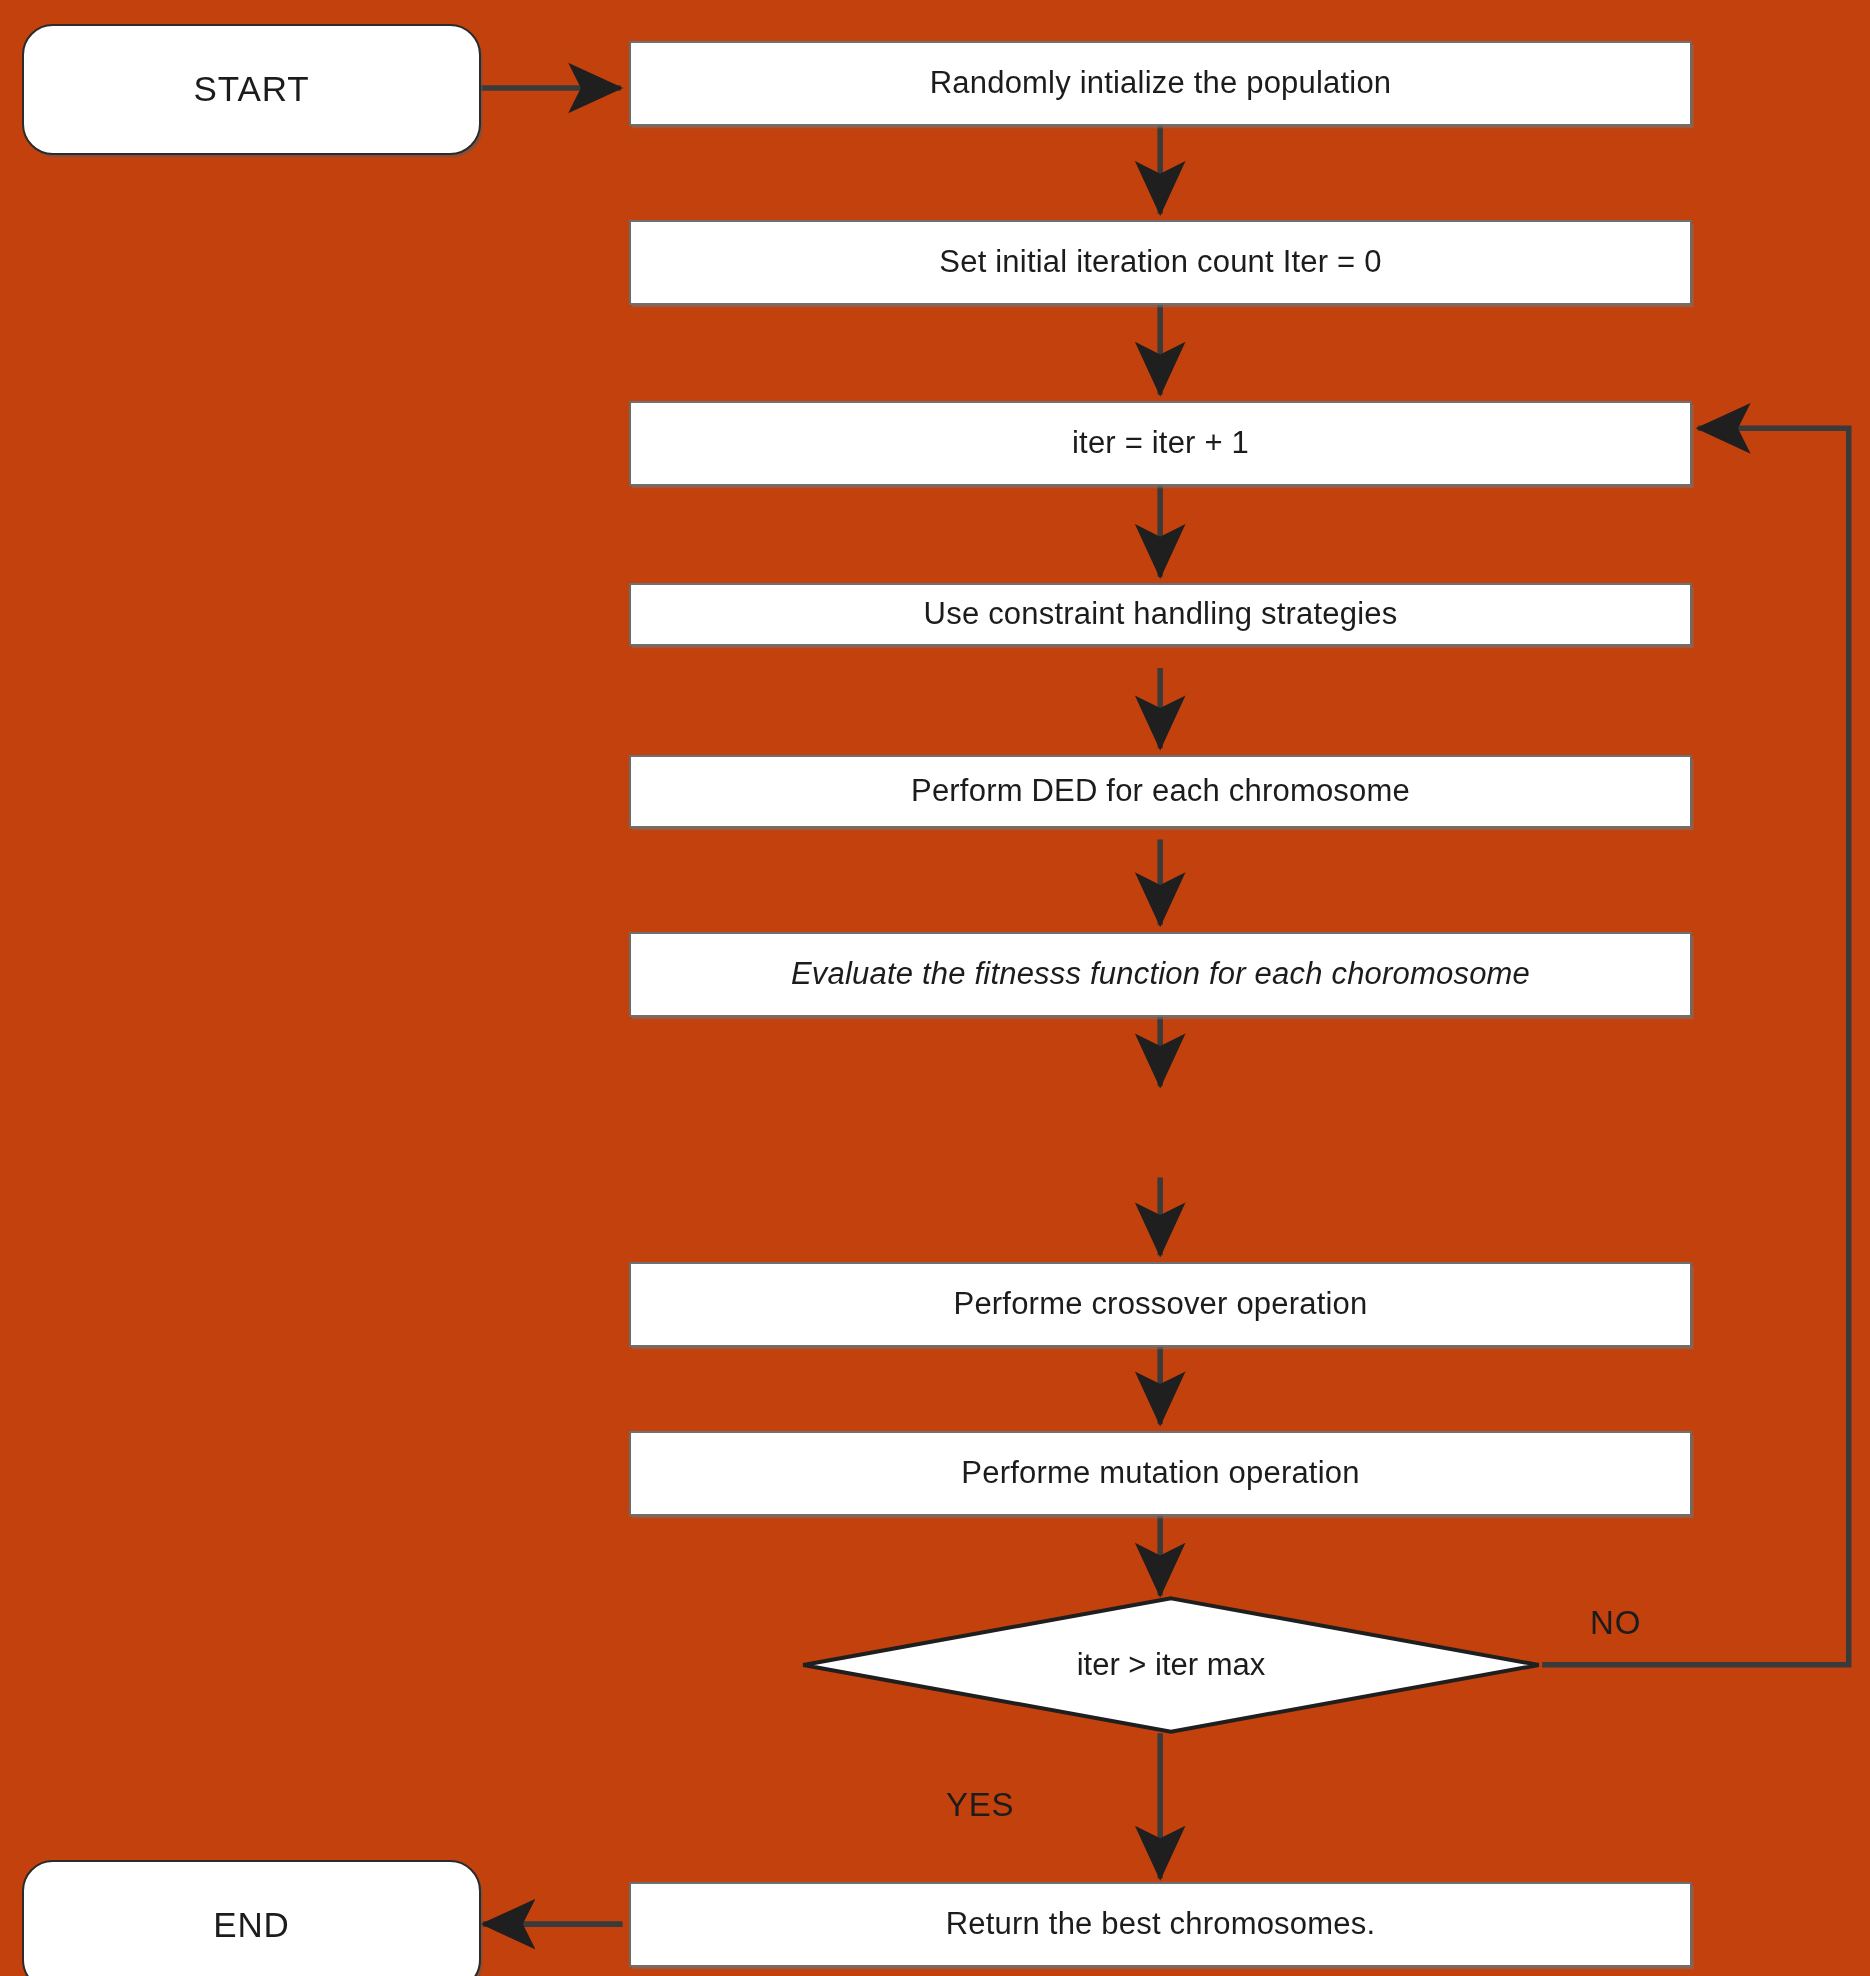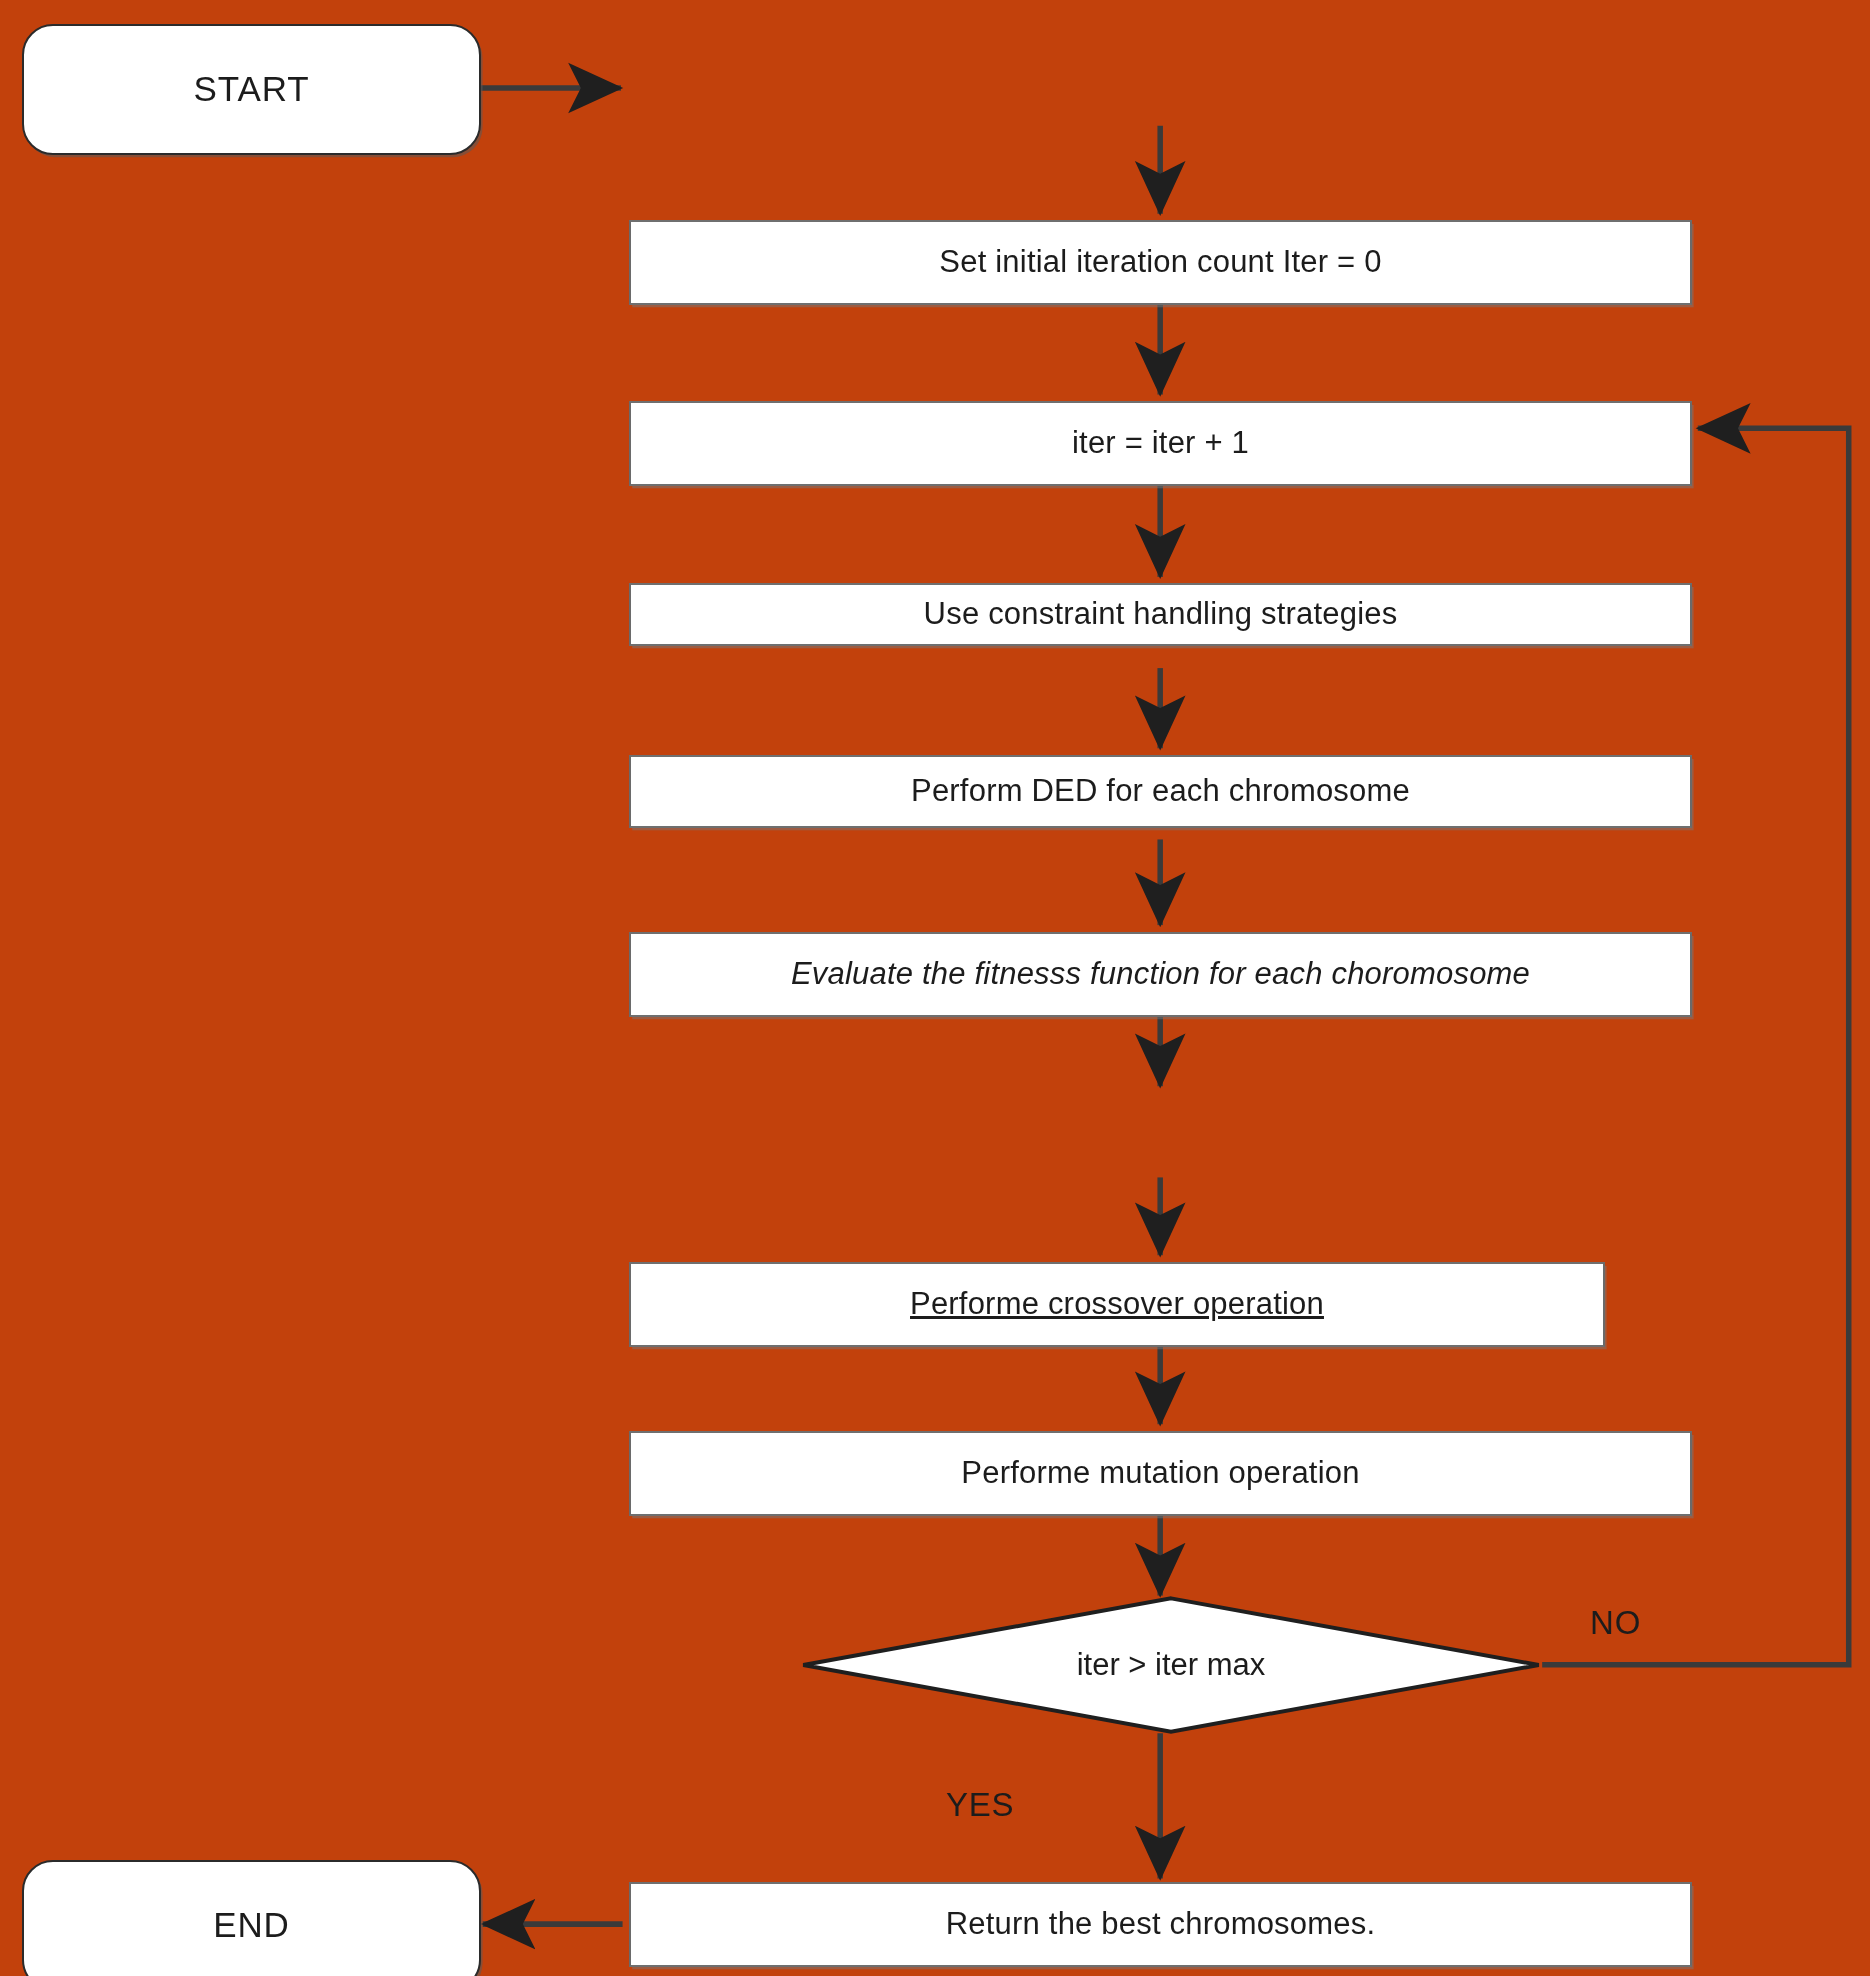--- a/index.html
+++ b/index.html
@@ -120,20 +120,23 @@
       <path d="M792,2448 L614,2448"></path>
 
       <path d="M1962,2118 L2352,2118 L2352,545 L2160,545"></path>
     </g>
   </svg>
 
   <div class="node terminator" style="left:22px;top:23.6px;width:459px;height:131px;">
     <span class="node-label">START</span>
   </div>
 
+  <div class="node process" style="left:629px;top:41px;width:1063px;height:85px;">
+    <span class="node-label">Randomly intialize the population</span>
+  </div>
 
   <div class="node process" style="left:629px;top:220px;width:1063px;height:85px;">
     <span class="node-label">Set initial iteration count Iter = 0</span>
   </div>
 
   <div class="node process" style="left:629px;top:401px;width:1063px;height:85px;">
     <span class="node-label">iter = iter + 1</span>
   </div>
 
   <div class="node process" style="left:629px;top:583px;width:1063px;height:63px;">
@@ -142,21 +145,21 @@
 
   <div class="node process" style="left:629px;top:755px;width:1063px;height:73px;justify-content:center;">
     <span class="node-label">Perform DED for each chromosome</span>
   </div>
 
   <div class="node process" style="left:629px;top:932px;width:1063px;height:85px;font-style:italic;">
     <span class="node-label">Evaluate the fitnesss function for each choromosome</span>
   </div>
 
 
-  <div class="node process" style="left:629px;top:1262px;width:976px;height:85px;text-decoration:underline;">
+  <div class="node process" style="left:629px;top:1262px;width:1063px;height:85px;">
     <span class="node-label">Performe crossover operation</span>
   </div>
 
   <div class="node process" style="left:629px;top:1431px;width:1063px;height:85px;">
     <span class="node-label">Performe mutation operation</span>
   </div>
 
   <div class="decision" style="left:800px;top:1596px;width:742px;height:138px;">
     <svg width="742" height="138" viewBox="0 0 944 176" xmlns="http://www.w3.org/2000/svg">
       <polygon points="472,3 941,88 472,173 3,88" fill="#ffffff" stroke="#1f1f1f" stroke-width="5"></polygon>

